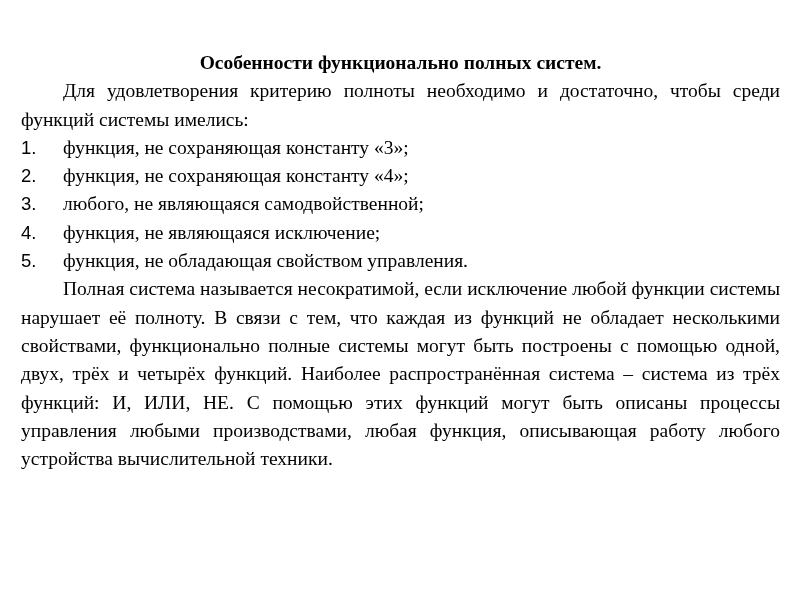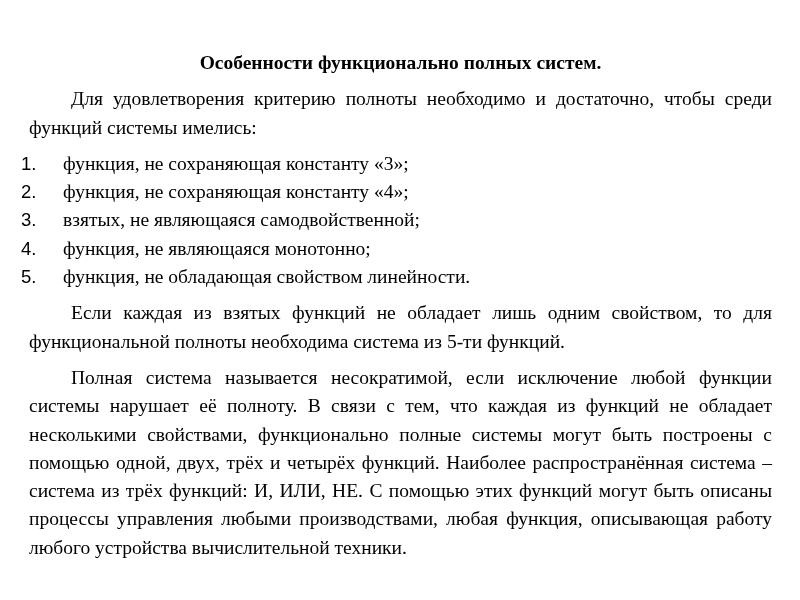--- a/index.html
+++ b/index.html
@@ -21,21 +21,21 @@
     font-size: 19.5px;
     line-height: 28.3px;
     color: #000000;
     background: #ffffff;
   }
   .title {
     font-weight: 700;
     text-align: center;
   }
   .para {
-    margin: 8px;
+    margin: 0;
     text-align: justify;
     text-indent: 42px;
   }
   .olist {
     margin: 0;
   }
   .li {
     display: flex;
     align-items: baseline;
   }
@@ -62,29 +62,28 @@
     <div class="li">
       <span class="num">1.</span>
       <span class="li-text">функция, не сохраняющая константу «3»;</span>
     </div>
     <div class="li">
       <span class="num">2.</span>
       <span class="li-text">функция, не сохраняющая константу «4»;</span>
     </div>
     <div class="li">
       <span class="num">3.</span>
-      <span class="li-text">взятых, не являющаяся самодвойственной;</span>
+      <span class="li-text">любого, не являющаяся самодвойственной;</span>
     </div>
     <div class="li">
       <span class="num">4.</span>
-      <span class="li-text">функция, не являющаяся монотонно;</span>
+      <span class="li-text">функция, не являющаяся исключение;</span>
     </div>
     <div class="li">
       <span class="num">5.</span>
-      <span class="li-text">функция, не обладающая свойством линейности.</span>
+      <span class="li-text">функция, не обладающая свойством управления.</span>
     </div>
   </div>
 
-  <p class="para">Если каждая из взятых функций не обладает лишь одним свойством, то для функциональной полноты необходима система из 5-ти функций.</p>
 
   <p class="para">Полная система называется несократимой, если исключение любой функции системы нарушает её полноту. В связи с тем, что каждая из функций не обладает несколькими свойствами, функционально полные системы могут быть построены с помощью одной, двух, трёх и четырёх функций. Наиболее распространённая система – система из трёх функций: И, ИЛИ, НЕ. С помощью этих функций могут быть описаны процессы управления любыми производствами, любая функция, описывающая работу любого устройства вычислительной техники.</p>
 
 </div>
 
 </body></html>

